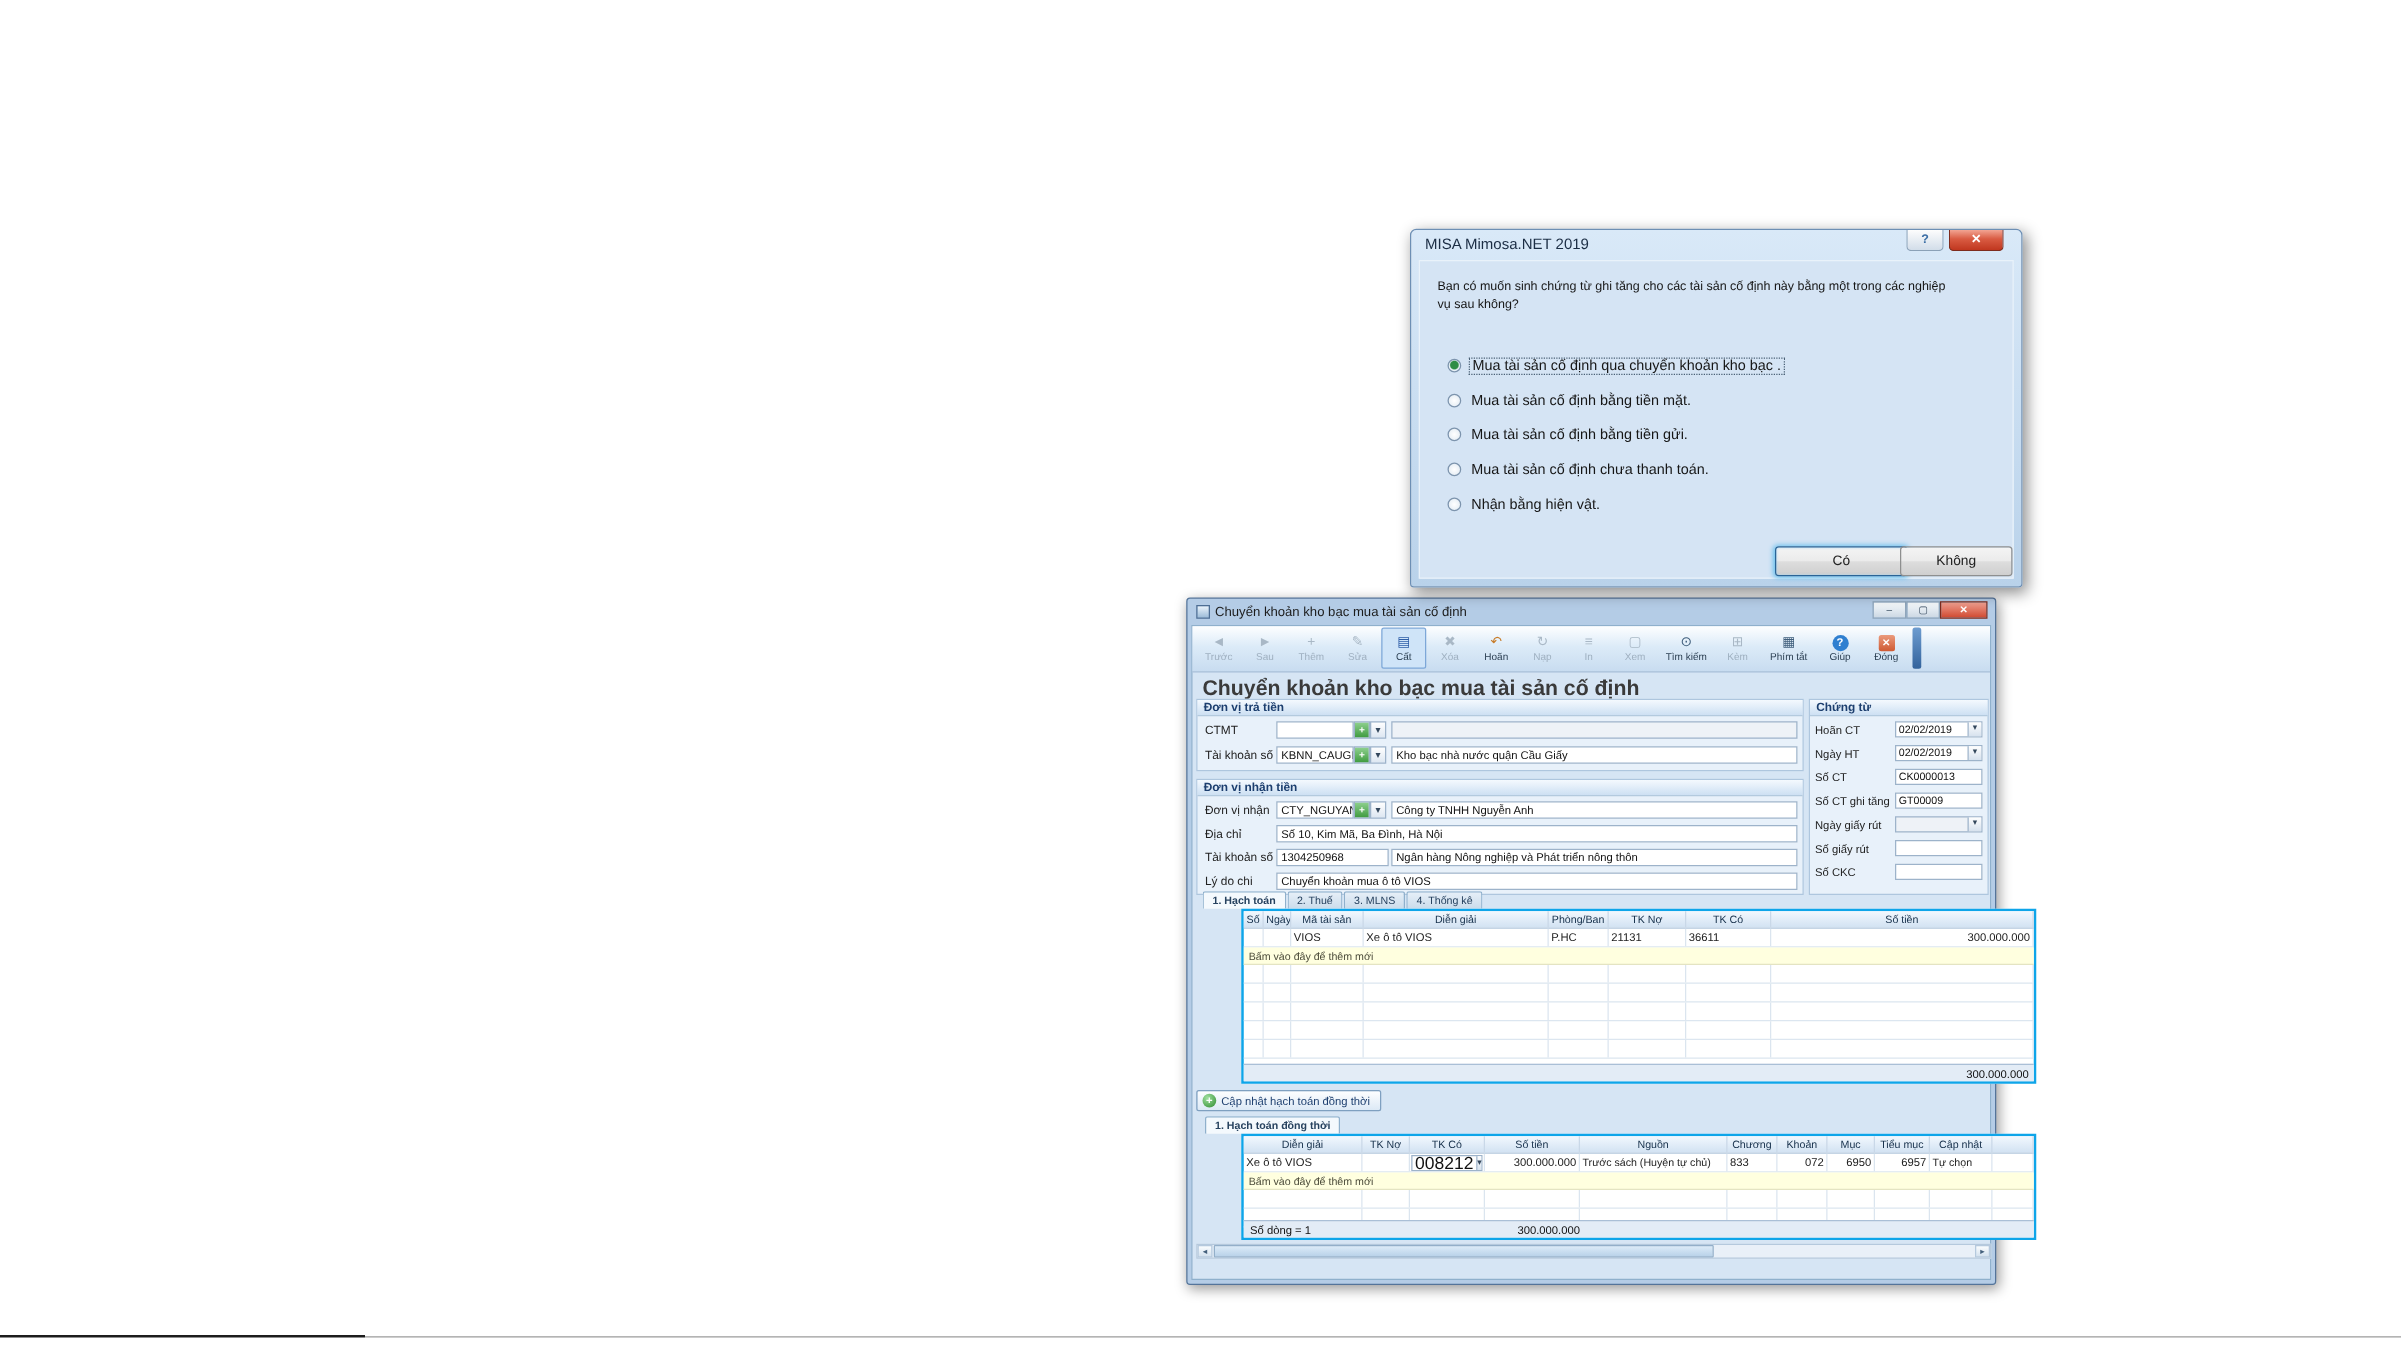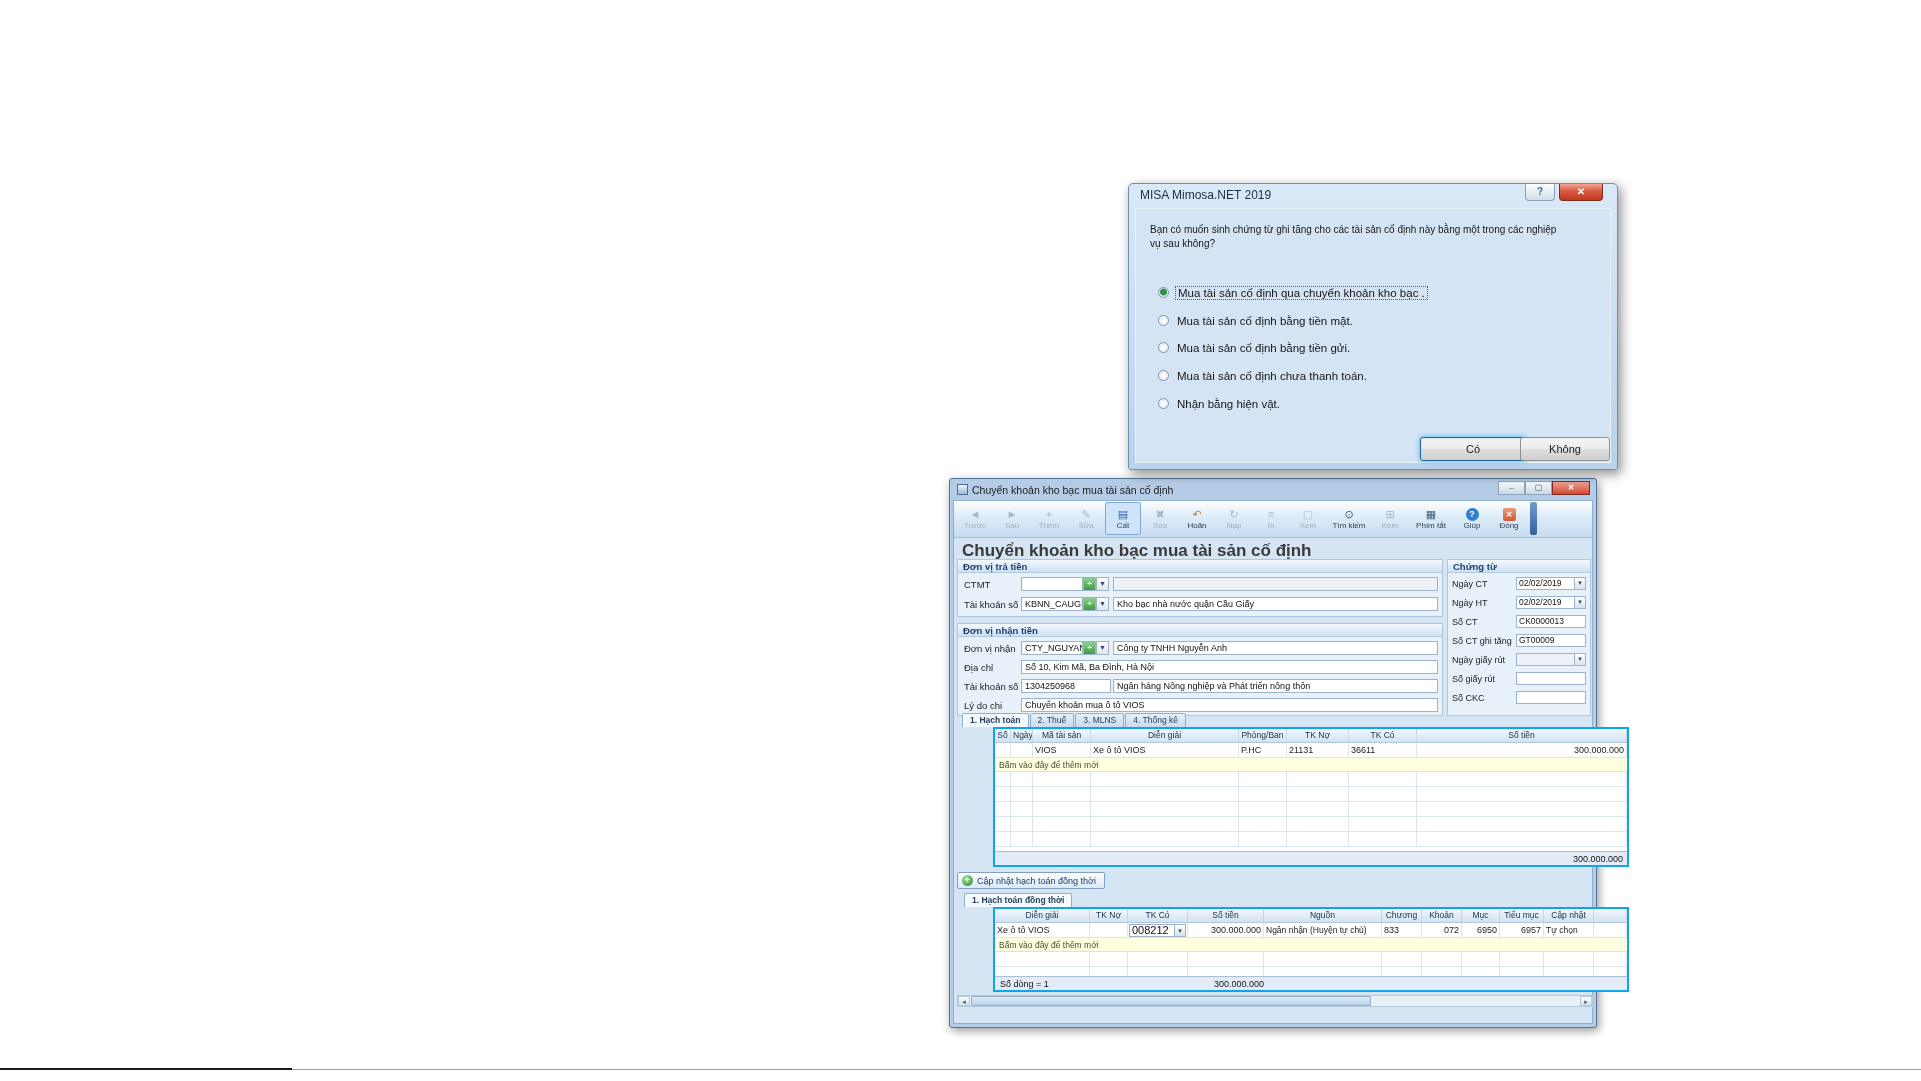--- a/index.html
+++ b/index.html
@@ -95,21 +95,21 @@
     overflow:hidden;white-space:nowrap;color:#1c1c1c;text-align:left;}
   .num{text-align:right;}
   .addrow{height:14px;background:#ffffdf;border-bottom:1px solid #e4e4c2;font-size:8.5px;color:#4c4c3a;
     line-height:14px;padding-left:4px;}
   .gfoot{position:absolute;left:0;right:0;bottom:0;height:14px;background:#e3ecf6;border-top:1px solid #aabfd6;}
   .gtotal{position:absolute;font-size:9px;color:#111;line-height:14px;}
   .a0{width:16px}.a1{width:22px}.a2{width:58px}.a3{width:148px}.a4{width:48px}.a5{width:62px}.a6{width:68px}.a7{flex:1}
   .b0{width:95px}.b1{width:38px}.b2{width:60px}.b3{width:76px}.b4{width:118px}.b5{width:40px}.b6{width:40px}
   .b7{width:38px}.b8{width:44px}.b9{width:50px}.b10{flex:1}
   .cellcombo{display:flex;height:13px;margin-top:1px;border:1px solid #9db3ca;background:#fff;}
-  .cellcombo .val{flex:1;font-size:11px;line-height:11px;padding:0 2px;color:#111;}
+  .cellcombo .val{flex:1;font-size:14px;line-height:11px;padding:0 2px;color:#111;}
   .cellcombo .dd{width:11px;font-size:7px;line-height:11px;text-align:center;background:linear-gradient(#fefefe,#d7e2ee);
     border-left:1px solid #9db3ca;color:#33475c;}
 
   .upd-btn{position:absolute;height:17px;display:flex;align-items:center;gap:4px;padding:0 8px 0 4px;
     border:1px solid #7fa0c0;border-radius:2px;background:linear-gradient(#fdfeff,#dce9f6);}
   .upd-ico{width:11px;height:11px;border-radius:50%;background:radial-gradient(circle at 35% 30%,#9fe09f,#2e8b2e);
     color:#fff;font-size:9px;font-weight:bold;line-height:11px;text-align:center;}
   .upd-lbl{font-size:9px;color:#1c3e6e;white-space:nowrap;}
 
   
@@ -230,21 +230,21 @@
         <div class="inp" style="left:63px;top:36px;width:417px;">Số 10, Kim Mã, Ba Đình, Hà Nội</div>
         <div class="flbl" style="left:6px;top:57px;">Tài khoản số</div>
         <div class="inp" style="left:63px;top:55px;width:90px;">1304250968</div>
         <div class="inp" style="left:155px;top:55px;width:325px;">Ngân hàng Nông nghiệp và Phát triển nông thôn</div>
         <div class="flbl" style="left:6px;top:76px;">Lý do chi</div>
         <div class="inp" style="left:63px;top:74px;width:417px;">Chuyển khoản mua ô tô VIOS</div>
       </div>
 
       <div class="section" style="left:493px;top:58px;width:144px;height:157px;">
         <div class="sec-hd">Chứng từ</div>
-        <div class="flbl doc-row-lbl" style="left:4px;top:19px;">Ngày CT</div>
+        <div class="flbl doc-row-lbl" style="left:4px;top:19px;">Hoãn CT</div>
         <div class="doc-inp" style="left:68px;top:17px;"><span>02/02/2019</span><span class="dd-in">▾</span></div>
         <div class="flbl doc-row-lbl" style="left:4px;top:38px;">Ngày HT</div>
         <div class="doc-inp" style="left:68px;top:36px;"><span>02/02/2019</span><span class="dd-in">▾</span></div>
         <div class="flbl doc-row-lbl" style="left:4px;top:57px;">Số CT</div>
         <div class="doc-inp" style="left:68px;top:55px;">CK0000013</div>
         <div class="flbl doc-row-lbl" style="left:4px;top:76px;">Số CT ghi tăng</div>
         <div class="doc-inp" style="left:68px;top:74px;">GT00009</div>
         <div class="flbl doc-row-lbl" style="left:4px;top:95px;">Ngày giấy rút</div>
         <div class="doc-inp" style="left:68px;top:93px;background:#eef2f7;"><span></span><span class="dd-in">▾</span></div>
         <div class="flbl doc-row-lbl" style="left:4px;top:114px;">Số giấy rút</div>
@@ -363,21 +363,21 @@
         <div class="gr" style="height:15px;">
           <div class="rc b0">Xe ô tô VIOS</div>
           <div class="rc b1"></div>
           <div class="rc b2" style="padding:0 1px;">
             <div class="cellcombo">
               <span class="val">008212</span>
               <span class="dd">▾</span>
             </div>
           </div>
           <div class="rc b3 num" style="line-height:15px;">300.000.000</div>
-          <div class="rc b4" style="font-size:8.5px;line-height:15px;">Ngân nhận (Huyện tự chủ)</div>
+          <div class="rc b4" style="font-size:8.5px;line-height:15px;">Trước sách (Huyện tự chủ)</div>
           <div class="rc b5" style="line-height:15px;">833</div>
           <div class="rc b6" style="line-height:15px;text-align:right;">072</div>
           <div class="rc b7" style="line-height:15px;text-align:right;">6950</div>
           <div class="rc b8" style="line-height:15px;text-align:right;">6957</div>
           <div class="rc b9" style="font-size:8.5px;line-height:15px;">Tự chọn</div>
           <div class="rc b10"></div>
         </div>
         <div class="addrow">Bấm vào đây để thêm mới</div>
         <div class="gr">
             <div class="rc b0"></div>

